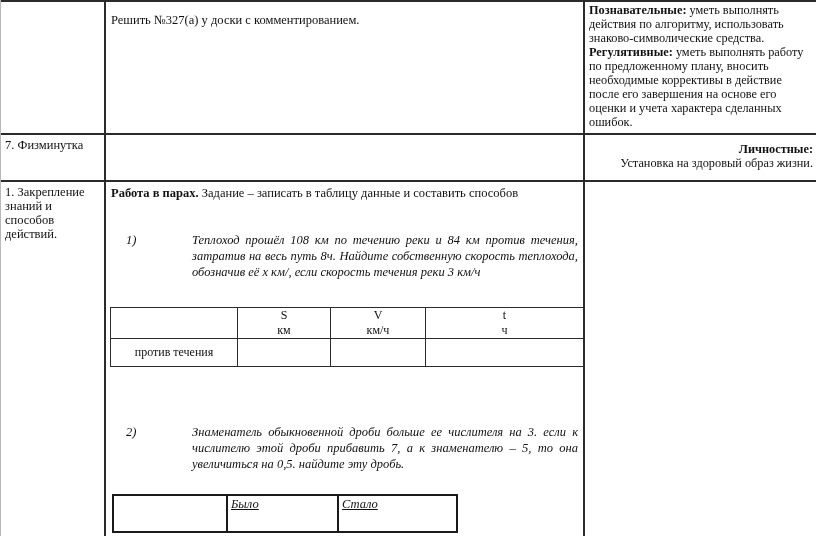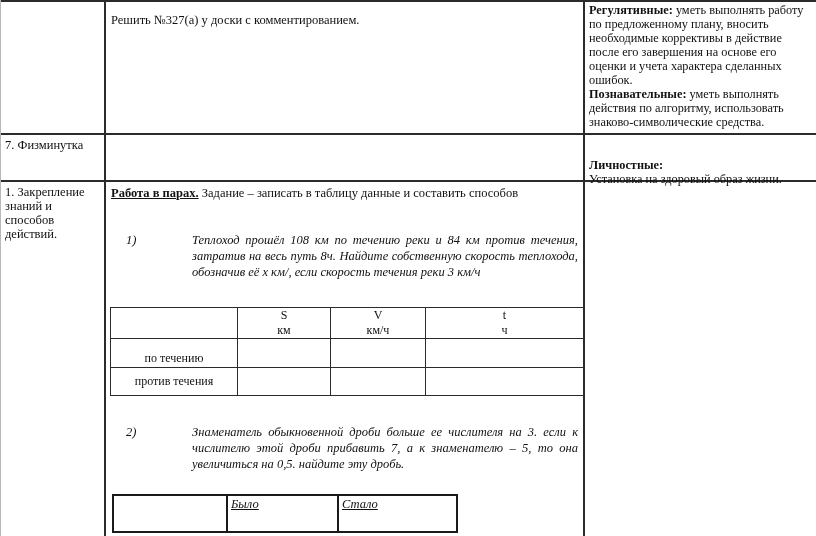--- a/index.html
+++ b/index.html
@@ -11,24 +11,24 @@
   .vl.pale{width:1px;background:#b8b8b8;}
   .txt{position:absolute;}
   .stage{font-size:12.5px;line-height:1.12;}
   .stage6{left:5px;top:3px;width:88px;overflow-wrap:break-word;}
   .stage7{left:5px;top:138px;width:95px;}
   .stage8{left:5px;top:185px;width:88px;}
   .activity6{left:111px;top:13px;width:460px;font-size:12.5px;}
   .uud{width:224px;font-size:12.3px;line-height:1.14;}
   .uud p{margin:0;}
   .uud6{left:589px;top:3px;}
-  .uud7{left:589px;top:158px;}
+  .uud7{left:589px;top:142px;text-align:right;}
   .uud7 b,.uud7 span{display:block;}
   .intro8{left:111px;top:186px;width:470px;font-size:12.5px;}
-  .bu{font-weight:bold;text-decoration:underline;text-align:right;}
+  .bu{font-weight:bold;text-align:right;}
   .problem{position:absolute;display:flex;font-style:italic;font-size:12.5px;
            line-height:1.28;width:452px;left:126px;}
   .p1{top:232px;}
   .p2{top:424px;}
   .pnum{flex:none;width:20px;}
   .ptext{flex:1;text-align:justify;margin-left:46px;}
   table{border-collapse:collapse;table-layout:fixed;}
   .t1{position:absolute;left:110px;top:307px;width:473px;font-size:12px;}
   .t1 td{border:1px solid #2b2b2b;text-align:center;vertical-align:middle;
          padding:0;line-height:1.2;}
@@ -48,22 +48,22 @@
 
   <div class="hl" style="top:0;"></div>
   <div class="hl" style="top:133px;"></div>
   <div class="hl" style="top:180px;"></div>
   <div class="vl pale" style="left:0;"></div>
   <div class="vl" style="left:104px;"></div>
   <div class="vl" style="left:583px;"></div>
 
   <div class="txt activity6">Решить №327(а) у доски с комментированием.</div>
   <div class="txt uud uud6">
+    <p><b>Познавательные:</b> <span>уметь выполнять действия по алгоритму, использовать знаково-символические средства.</span></p>
     <p><b>Регулятивные:</b> <span>уметь выполнять работу по предложенному плану, вносить необходимые коррективы в действие после его завершения на основе его оценки и учета характера сделанных ошибок.</span></p>
-    <p><b>Познавательные:</b> <span>уметь выполнять действия по алгоритму, использовать знаково-символические средства.</span></p>
   </div>
 
   <div class="txt stage stage7">7. Физминутка</div>
   <div class="txt uud uud7">
     <b>Личностные:</b>
     <span>Установка на здоровый образ жизни.</span>
   </div>
 
   <div class="txt stage stage8">1. Закрепление знаний и способов действий.</div>
 
@@ -90,26 +90,20 @@
       </td>
       <td class="hdr">
         <div>V</div>
         <div>км/ч</div>
       </td>
       <td class="hdr">
         <div>t</div>
         <div>ч</div>
       </td>
     </tr>
-    <tr class="r2">
-      <td class="lbl2">по течению</td>
-      <td></td>
-      <td></td>
-      <td></td>
-    </tr>
     <tr class="r3">
       <td>против течения</td>
       <td></td>
       <td></td>
       <td></td>
     </tr>
   </tbody>
     </table>
 
   <div class="problem p2">

